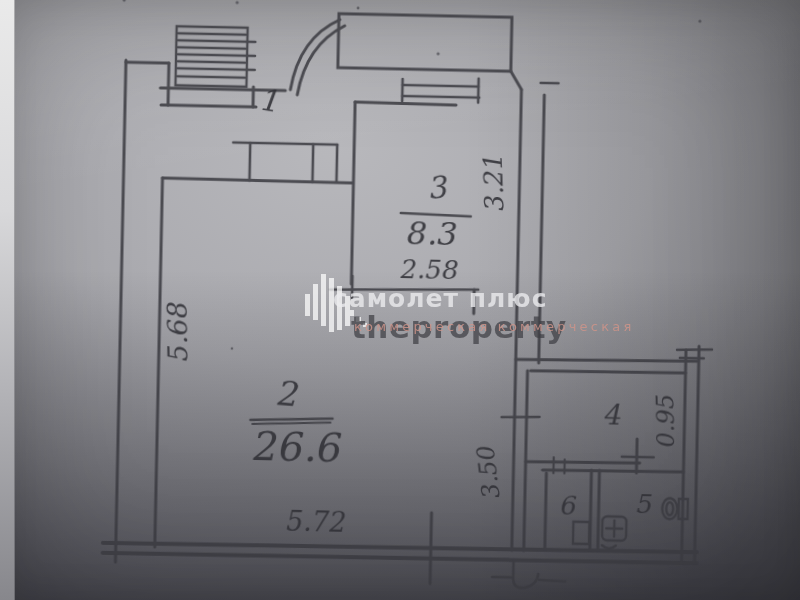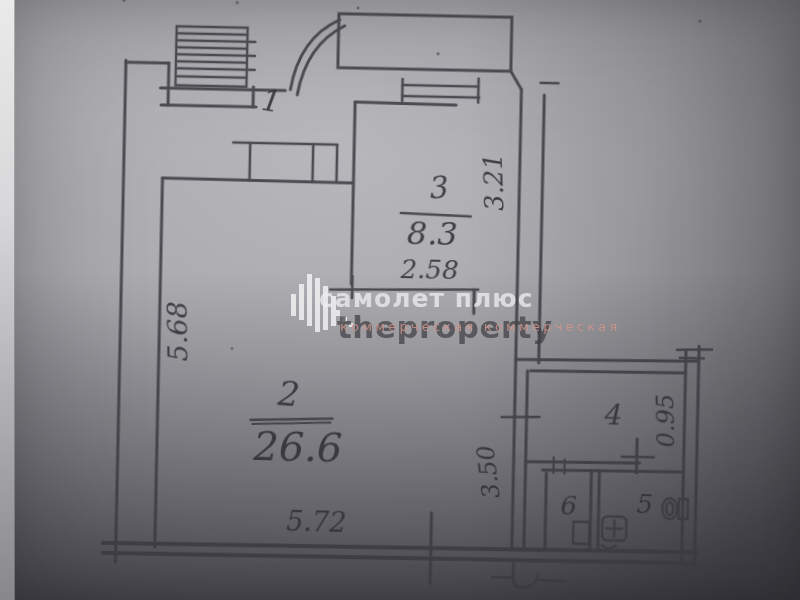--- a/index.html
+++ b/index.html
@@ -22,21 +22,21 @@
     position:absolute;left:0;top:0;width:800px;height:600px;
     transform:rotate(1.2deg);transform-origin:400px 300px;
     filter:blur(0.45px);z-index:1;
   }
   .plan svg{position:absolute;left:0;top:0;}
   .hand{
     position:absolute;font-family:"DejaVu Serif", serif;font-style:italic;
     color:#303036;opacity:0.88;white-space:nowrap;line-height:1;
     transform:translate(-50%,-50%) rotate(var(--r,0deg));
   }
-  .watermark{position:absolute;left:1px;top:0;width:736px;height:600px;z-index:2;pointer-events:none;}
+  .watermark{position:absolute;left:15px;top:0;width:736px;height:600px;z-index:2;pointer-events:none;}
   .wm-back{
     position:absolute;left:318px;top:284px;
     font-size:25px;font-weight:bold;letter-spacing:1px;
     color:rgba(235,235,238,0.80);white-space:nowrap;
   }
   .wm-front{
     position:absolute;left:336px;top:289px;
     font-size:31px;font-weight:bold;letter-spacing:0.5px;
     color:rgba(62,62,68,0.72);white-space:nowrap;margin-top:20px;
   }

